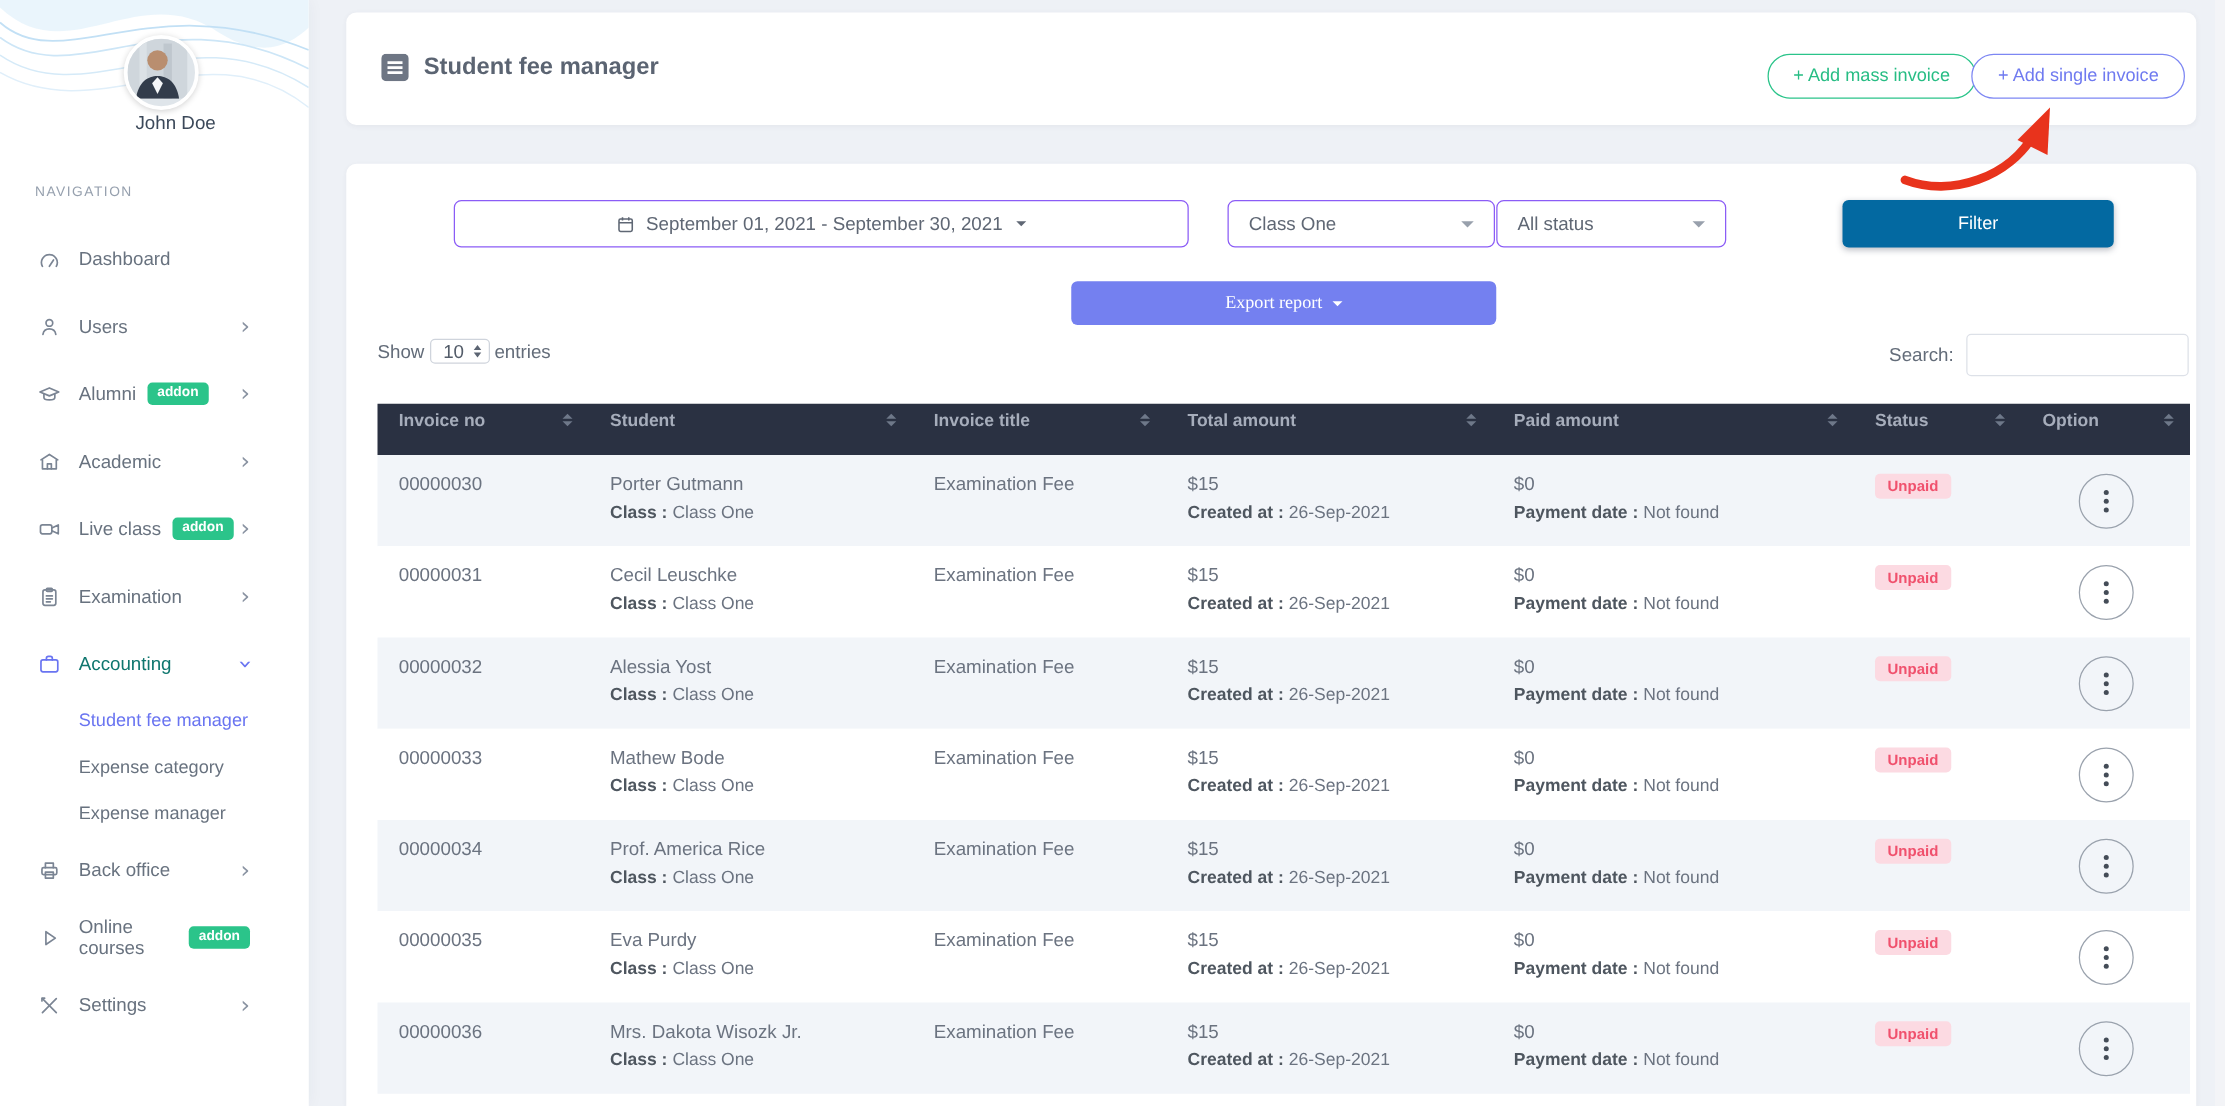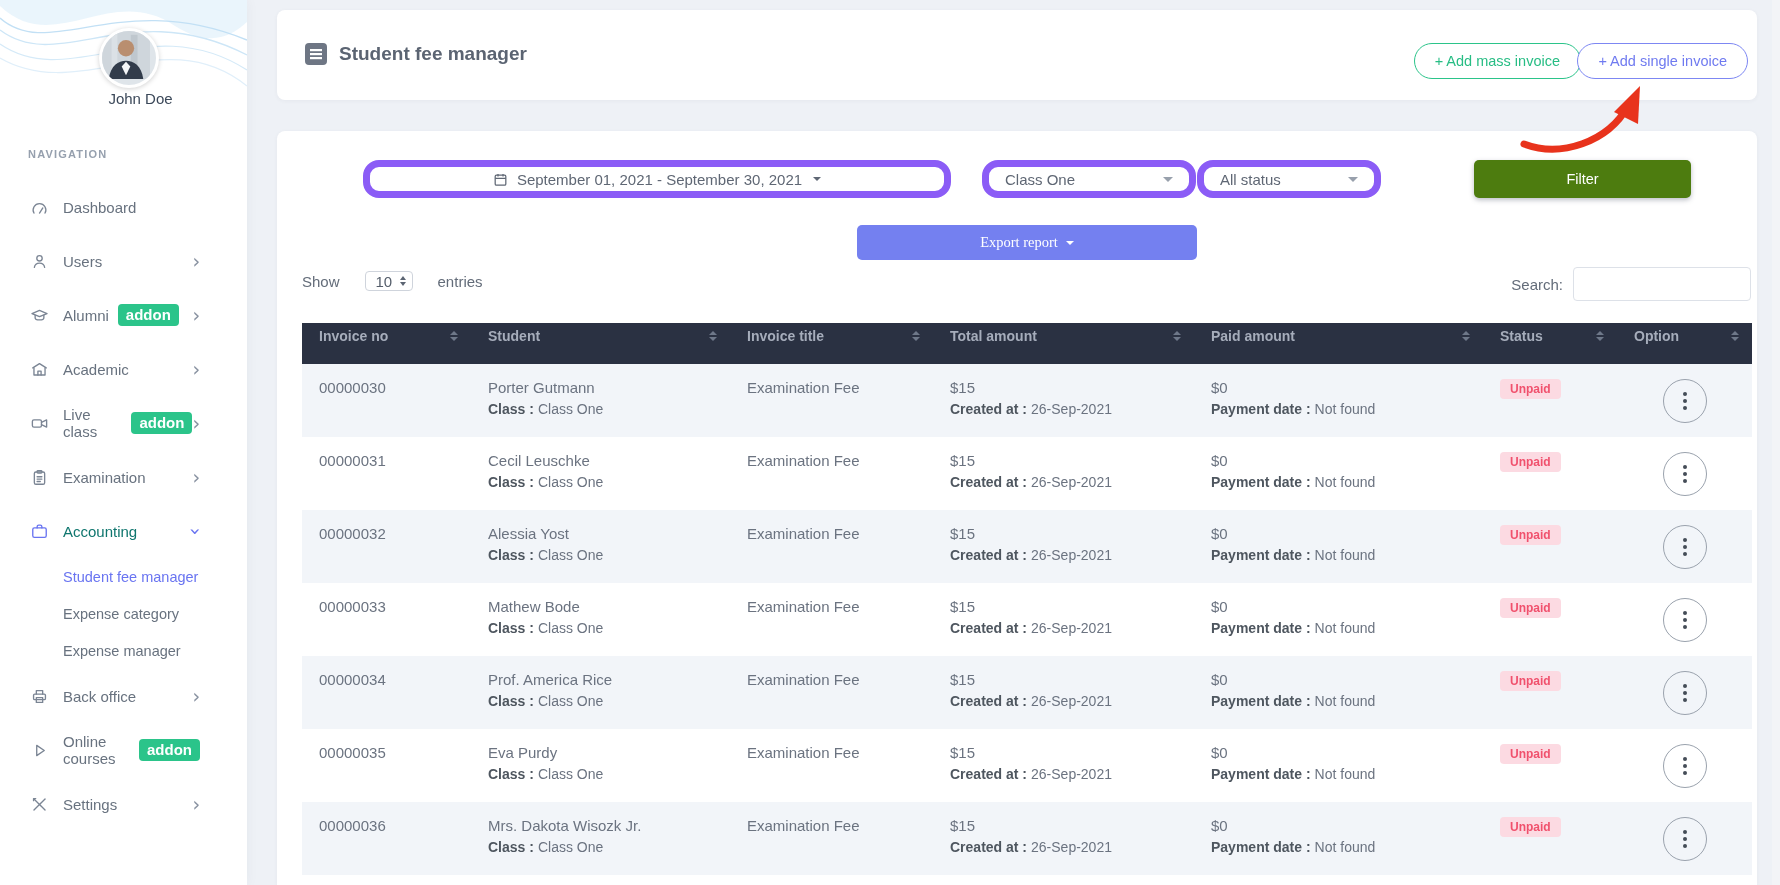--- a/index.html
+++ b/index.html
@@ -9,28 +9,28 @@
     -webkit-font-smoothing:antialiased;
   }
   
   #sidebar{position:absolute;left:0;top:0;width:247px;height:885px;background:#fff;
     box-shadow:0 0 12px rgba(40,50,70,.05);z-index:3}
   #waves{position:absolute;left:0;top:0;pointer-events:none}
   .avatar{position:absolute;left:99px;top:28px;width:54px;height:54px;border-radius:50%;
     overflow:hidden;border:3px solid #fff;box-shadow:0 1px 5px rgba(0,0,0,.18);background:#dfe5ea}
   .user-name{position:absolute;left:0;top:90px;width:281px;text-align:center;
     font-size:15px;font-weight:normal;color:#3b4859}
-  .nav-label{position:absolute;left:28px;top:148px;font-size:11px;font-weight:bold;
+  .nav-label{position:absolute;left:28px;top:148px;font-size:11px;font-weight:normal;
     color:#96a0ae;letter-spacing:1.2px}
   #nav{position:absolute;left:0;top:180px;width:224px}
   .nav-item{height:54px;display:flex;align-items:center;padding:0 24px 0 30px;cursor:pointer}
   .nav-item .ic{width:19px;height:19px;margin-right:14px;flex:none}
   .nav-item .lbl{font-size:15px;color:#68727f}
   .nav-item.active .lbl{color:#0f766e}
-  .addon{margin-left:9px;background:#2bc48a;color:#fff;font-size:15px;font-weight:bold;
+  .addon{margin-left:9px;background:#2bc48a;color:#fff;font-size:11px;font-weight:bold;
     padding:3px 8px 4px;border-radius:4px;line-height:1}
   .chev{margin-left:auto;color:#8a93a2;font-size:19px;line-height:1;font-family:"DejaVu Sans",sans-serif}
   .chev.down{transform:rotate(90deg);color:#6974f1}
   .subnav .sub-item{height:37px;display:flex;align-items:center;padding-left:63px;
     font-size:14.5px;color:#68727f;cursor:pointer}
   .subnav .sub-item.active{color:#6974f1}
   
   #scrollbar-track{position:absolute;right:0;top:0;width:8px;height:885px;background:#f3f4f7;z-index:5}
   #scrollbar-thumb{position:absolute;right:1px;top:110px;width:6px;height:270px;border-radius:3px;background:#c7ccd5}
   
@@ -42,37 +42,37 @@
     font-size:14.5px;display:flex;align-items:center;justify-content:center;cursor:pointer;
     font-family:"Liberation Sans",sans-serif;padding:0 20px;box-sizing:border-box}
   #btn-mass{right:176px;border:1px solid #2bc48a;color:#27bd84}
   #btn-single{right:9px;border:1px solid #7d87f3;color:#6f7af0}
   
   #red-arrow{position:absolute;left:1516px;top:84px;z-index:6;pointer-events:none}
   
   #content-card{position:absolute;left:277px;top:131px;width:1480px;height:754px;background:#fff;
     border-radius:8px 8px 0 0;box-shadow:0 1px 4px rgba(50,60,80,.05)}
   
-  .field{position:absolute;top:29px;height:38px;border:7px solid #8b5cf6;border-radius:16px;
+  .field{position:absolute;top:29px;height:38px;border:1px solid #8b5cf6;border-radius:6px;
     background:#fff;box-sizing:border-box;display:flex;align-items:center;font-size:15px;color:#5f6774;cursor:pointer}
   #date-field{left:86px;width:588px;justify-content:center;gap:9px}
   #class-field{left:705px;width:214px;padding:0 16px}
   #status-field{left:920px;width:184px;padding:0 16px}
   .caret{width:0;height:0;border-left:5px solid transparent;border-right:5px solid transparent;
     border-top:5px solid #98a0ac;margin-left:auto}
   .caret.small{border-left-width:4px;border-right-width:4px;border-top-width:4px;border-top-color:#5f6774;margin-left:2px}
-  #filter-btn{position:absolute;left:1197px;top:29px;width:217px;height:38px;background:#4d7c0f;
+  #filter-btn{position:absolute;left:1197px;top:29px;width:217px;height:38px;background:#0369a1;
     color:#fff;font-size:14.5px;border:none;border-radius:5px;cursor:pointer;
     box-shadow:0 2px 5px rgba(60,70,90,.35);font-family:"Liberation Sans",sans-serif}
   #export-btn{position:absolute;left:580px;top:94px;width:340px;height:35px;background:#7480f0;
     color:#fff;font-size:14.5px;border:none;border-radius:5px;cursor:pointer;
     display:flex;align-items:center;justify-content:center;gap:8px;font-family:Liberation Serif, serif}
   #export-btn .caret{border-top-color:#fff;border-left-width:4px;border-right-width:4px;border-top-width:4px;margin-left:0}
   
-  #show-group{position:absolute;left:25px;top:140px;display:flex;align-items:center;gap:25px;
+  #show-group{position:absolute;left:25px;top:140px;display:flex;align-items:center;gap:4px;
     font-size:15px;color:#636c79}
   #page-size{width:48px;height:20px;border:1px solid #cfd4dc;border-radius:4px;display:flex;
     align-items:center;padding:0 6px 0 10px;box-sizing:border-box;color:#545d6a;cursor:pointer}
   .stepper{display:flex;flex-direction:column;gap:2px;margin-left:auto}
   .stepper::before{content:"";border-left:3.5px solid transparent;border-right:3.5px solid transparent;border-bottom:4px solid #5b6472}
   .stepper::after{content:"";border-left:3.5px solid transparent;border-right:3.5px solid transparent;border-top:4px solid #5b6472}
   #search-group{position:absolute;right:6px;top:136px;display:flex;align-items:center;gap:10px;
     font-size:15px;color:#636c79}
   #search-input{width:178px;height:34px;border:1px solid #dde1e8;border-radius:4px;box-sizing:border-box;
     font-size:14px;padding:0 8px;outline:none;font-family:"Liberation Sans",sans-serif}

